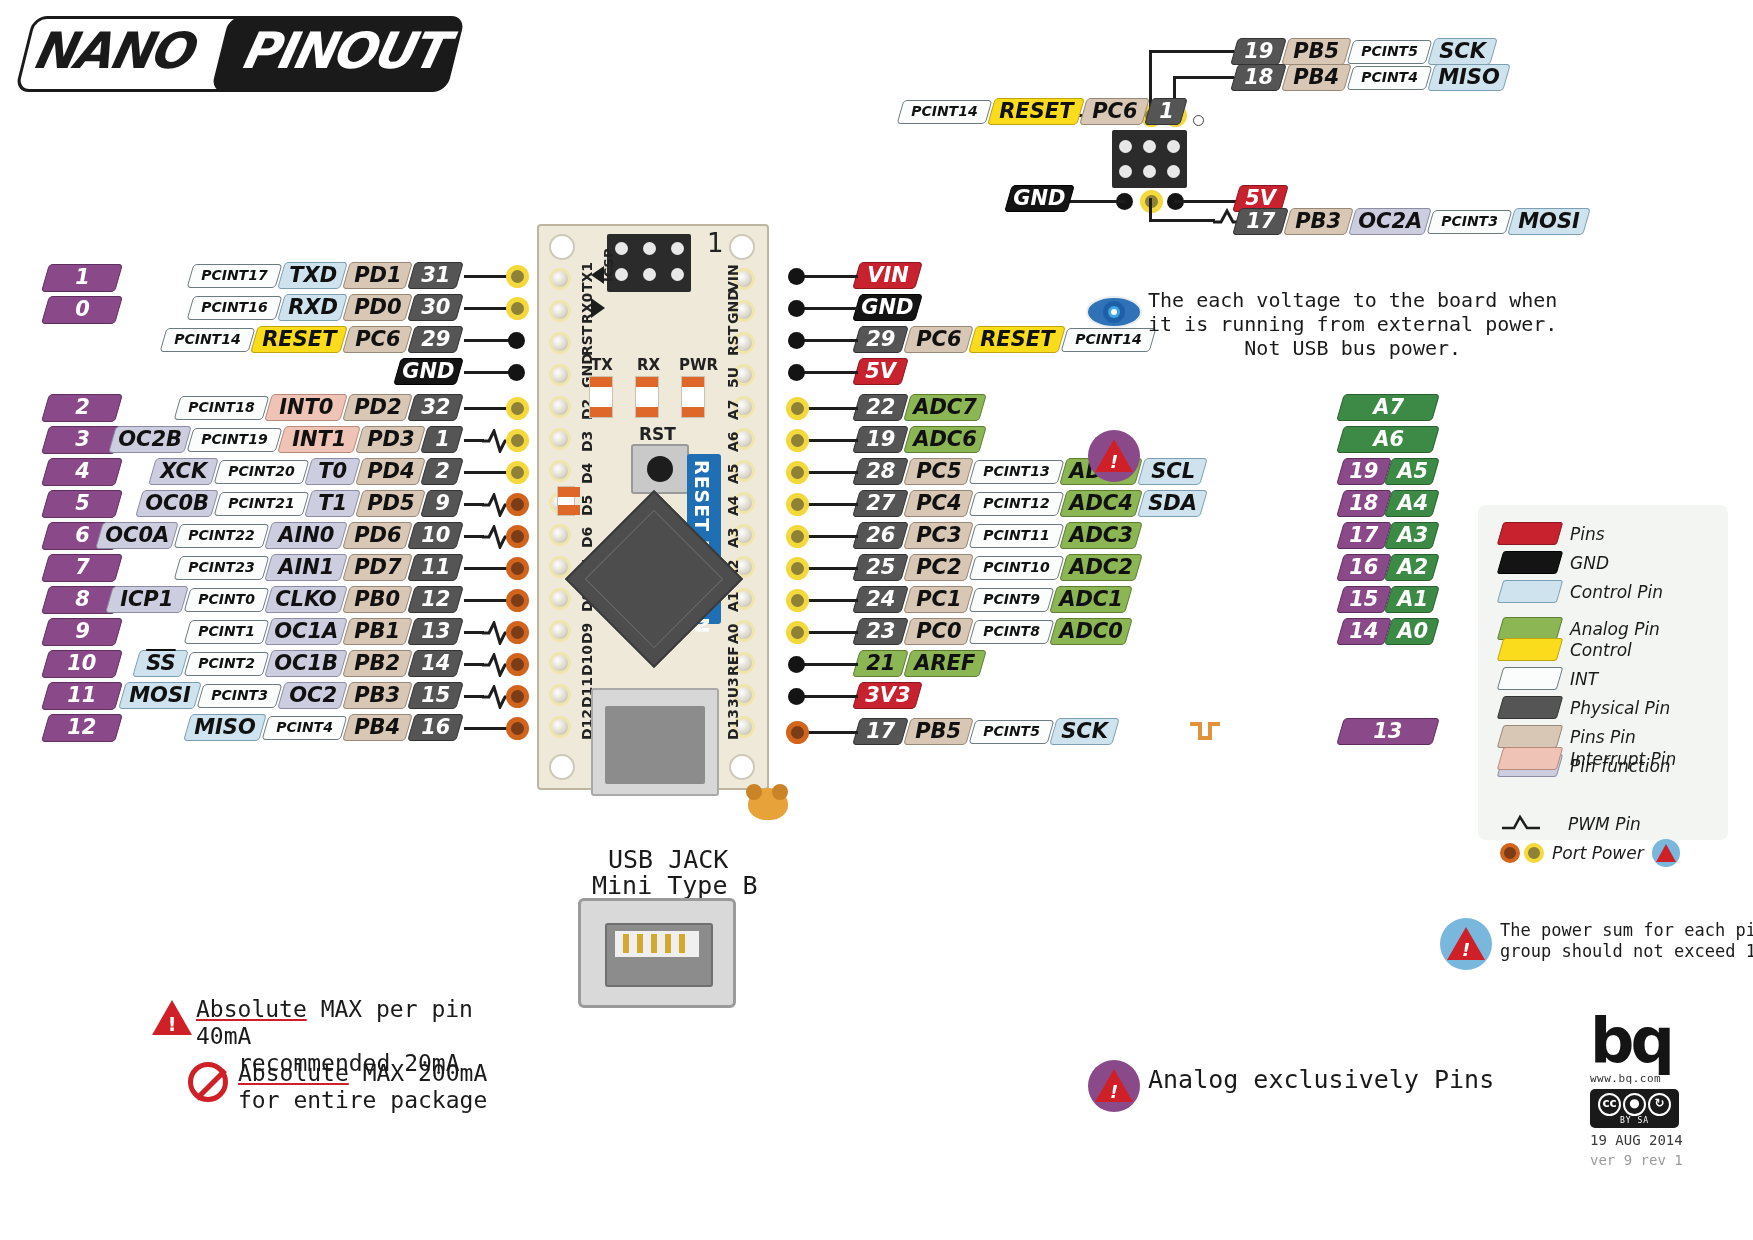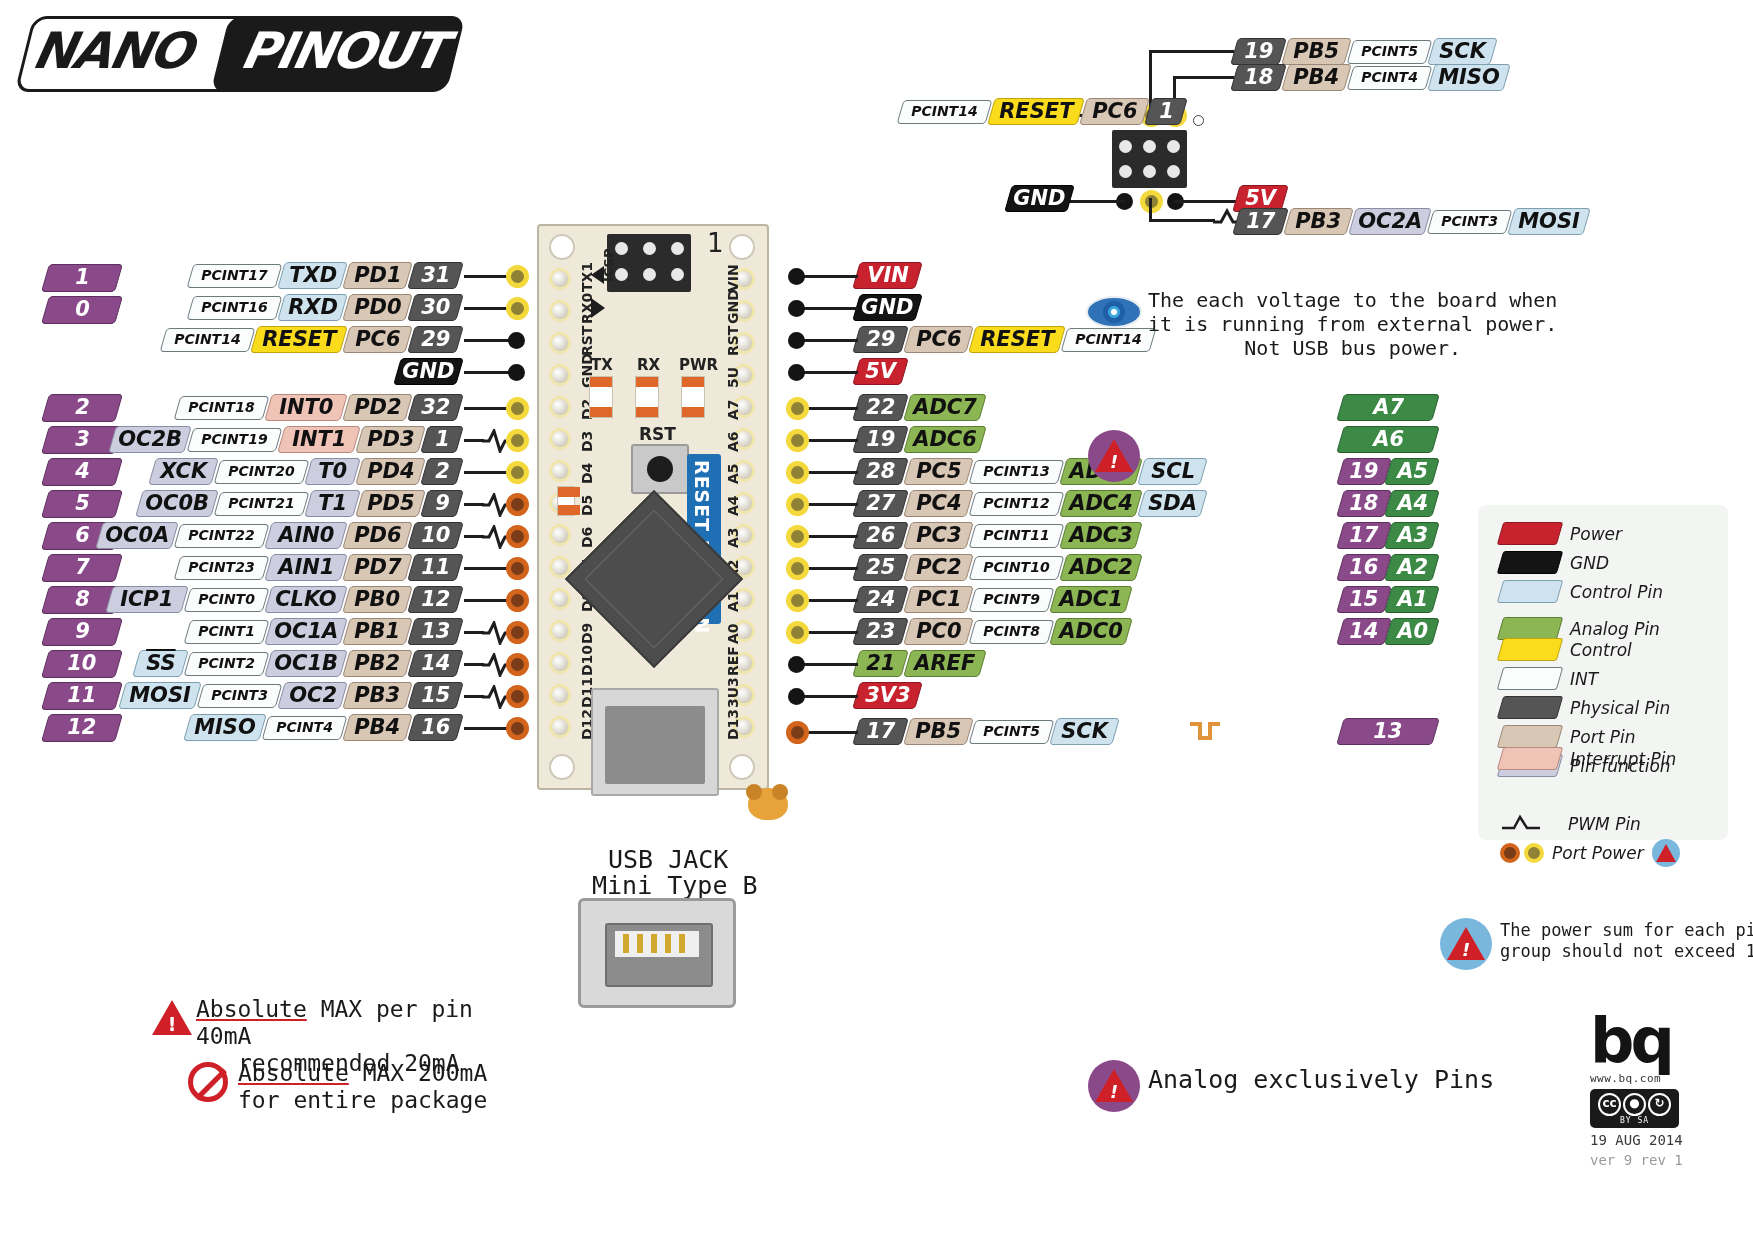--- a/index.html
+++ b/index.html
@@ -477,28 +477,28 @@
 <div class="warn" style="left:1088px;top:430px;">
     <i></i>
   </div>
 
 <svg class="pwmicon" style="left:1188px;top:718px;" width="36" height="26" viewBox="0 0 36 26">
   <path d="M2 6 L12 6 L12 20 L22 20 L22 6 L32 6" stroke="#e0933a" stroke-width="4" fill="none"></path>
 </svg>
 
 <div id="legend" class="abs"></div>
 <div id="legend-items">
-    <div class="abs lgrow" style="left: 1500px; top: 520px;"><span class="lgsw" style="background: rgb(200, 34, 47); border-color: rgb(141, 23, 32);"></span><span class="lgtxt">Power</span></div>
+    <div class="abs lgrow" style="left: 1500px; top: 520px;"><span class="lgsw" style="background: rgb(200, 34, 47); border-color: rgb(141, 23, 32);"></span><span class="lgtxt">Pins</span></div>
     <div class="abs lgrow" style="left: 1500px; top: 549px;"><span class="lgsw" style="background: rgb(20, 20, 20); border-color: rgb(0, 0, 0);"></span><span class="lgtxt">GND</span></div>
     <div class="abs lgrow" style="left: 1500px; top: 578px;"><span class="lgsw" style="background: rgb(207, 227, 238); border-color: rgb(125, 159, 178);"></span><span class="lgtxt">Control Pin</span></div>
     <div class="abs lgrow" style="left: 1500px; top: 607px; margin-top: 8px;"><span class="lgsw" style="background: rgb(140, 181, 83); border-color: rgb(92, 126, 51);"></span><span class="lgtxt">Analog Pin</span></div>
     <div class="abs lgrow" style="left: 1500px; top: 636px;"><span class="lgsw" style="background: rgb(251, 220, 29); border-color: rgb(191, 164, 13);"></span><span class="lgtxt">Control</span></div>
     <div class="abs lgrow" style="left: 1500px; top: 665px;"><span class="lgsw" style="background: rgb(251, 253, 253); border-color: rgb(108, 123, 128);"></span><span class="lgtxt">INT</span></div>
     <div class="abs lgrow" style="left: 1500px; top: 694px;"><span class="lgsw" style="background: rgb(85, 85, 85); border-color: rgb(51, 51, 51);"></span><span class="lgtxt">Physical Pin</span></div>
-    <div class="abs lgrow" style="left: 1500px; top: 723px;"><span class="lgsw" style="background: rgb(217, 199, 182); border-color: rgb(154, 135, 117);"></span><span class="lgtxt">Port Pin</span></div>
+    <div class="abs lgrow" style="left: 1500px; top: 723px;"><span class="lgsw" style="background: rgb(217, 199, 182); border-color: rgb(154, 135, 117);"></span><span class="lgtxt">Pins Pin</span></div>
     <div class="abs lgrow" style="left: 1500px; top: 752px;"><span class="lgsw" style="background: rgb(205, 205, 224); border-color: rgb(140, 140, 164);"></span><span class="lgtxt">Pin function</span></div>
     <div class="abs lgrow" style="left: 1500px; top: 745px;"><span class="lgsw" style="background: rgb(239, 196, 183); border-color: rgb(183, 138, 124);"></span><span class="lgtxt">Interrupt Pin</span></div>
     <div class="abs lgrow" style="left: 1500px; top: 810px;"><svg width="58" height="22" viewBox="0 0 58 22" style="vertical-align:middle;margin-right:10px">
         <path d="M2 15 L14 15 L20 4 L27 15 L40 15" stroke="#1d1d1d" stroke-width="2.5" fill="none"></path>
       </svg><span class="lgtxt">PWM Pin</span></div>
     <div class="abs lgrow" style="left: 1500px; top: 839px;"><span style="display:inline-block;width:20px;height:20px;border-radius:50%;background:#7a3d17;border:4px solid #d2641c;box-sizing:border-box;vertical-align:middle;margin-right:4px"></span><span style="display:inline-block;width:20px;height:20px;border-radius:50%;background:#8f8136;border:4px solid #f4d93c;box-sizing:border-box;vertical-align:middle;margin-right:8px"></span><span class="lgtxt">Port Power</span><span style="display: inline-block; width: 28px; height: 28px; border-radius: 50%; background: rgb(121, 183, 221); vertical-align: middle; margin-left: 8px; position: relative;"><span style="position:absolute;left:4px;top:5px;width:0;height:0;border-left:10px solid transparent;border-right:10px solid transparent;border-bottom:18px solid #cf2027"></span></span></div>
   </div>
 
 <div class="warn blue" style="left:1440px;top:918px;">
     <i></i>

